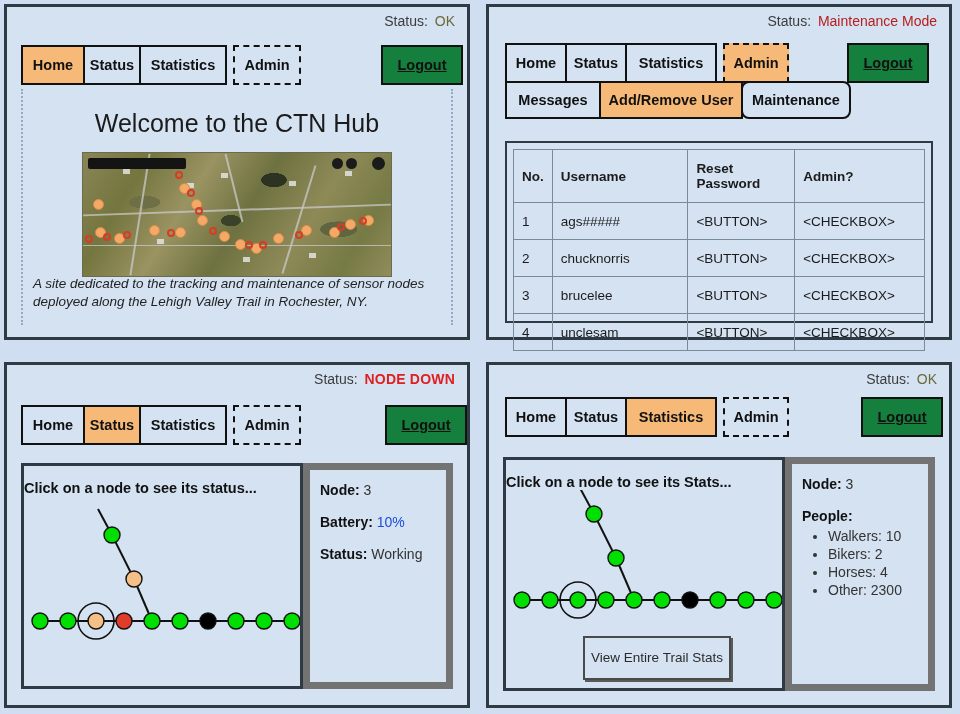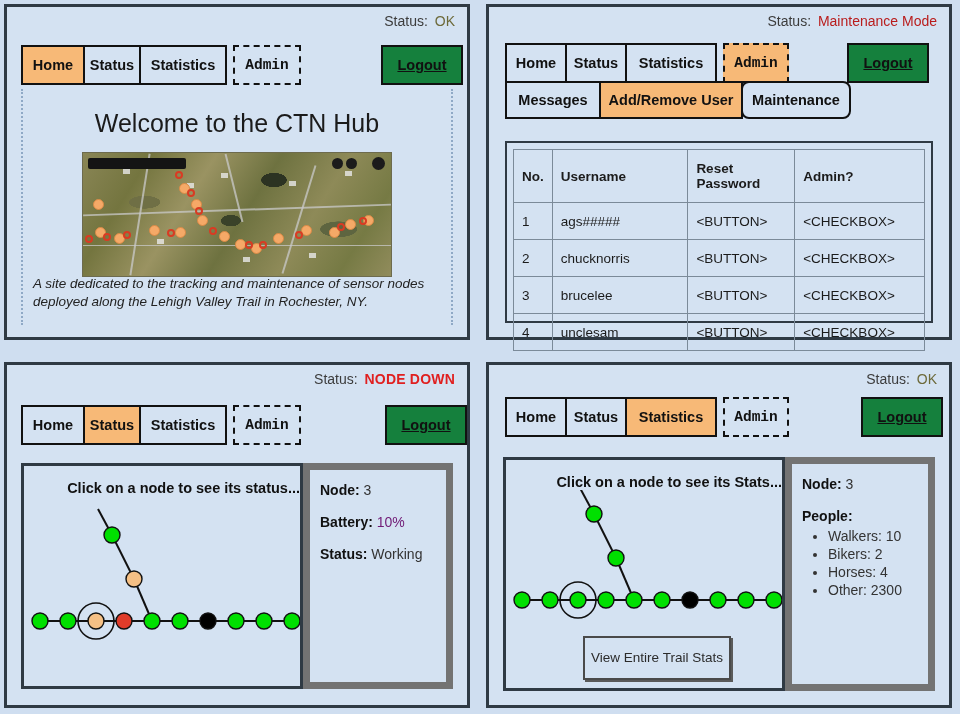--- a/index.html
+++ b/index.html
@@ -58,21 +58,20 @@
     box-sizing: border-box;
     white-space: nowrap;
     margin-right: -2px;
     height: 40px;
   }
   .navbtn.active { background: #f7b977; }
   .navbtn.dashed {
     border: 2px dashed #111;
     margin-left: 8px;
     background: transparent;
-    font-family: Liberation Mono, monospace;
   }
   .navbtn.dashed.active { background: #f7b977; }
   .logout-btn {
     position: absolute;
     border: 2px solid #111;
     background: #15803d;
     font-size: 14.5px;
     font-weight: bold;
     color: #111;
     display: flex;
@@ -199,40 +198,40 @@
   
   .graph-box {
     position: absolute;
     left: 14px; top: 98px;
     width: 282px; height: 226px;
     border: 3px solid #2f3a44;
     background: #d4e2f2;
     box-sizing: border-box;
   }
   .graph-hint {
-    text-align: right;
+    text-align: left;
     font-size: 14.5px;
     font-weight: bold;
     color: #111;
     margin-top: 14px;
   }
   .side-box {
     position: absolute;
     right: 14px; top: 98px;
     width: 150px; height: 226px;
     border: 7px solid #737373;
     background: #d4e2f2;
     box-sizing: border-box;
     padding: 12px 10px;
     font-size: 14px;
     color: #333;
   }
   .side-box .row { margin-bottom: 16px; }
   .side-box .key { font-weight: bold; color: #111; }
-  .val-red { color: #701a75; text-align: center; }
+  .val-red { color: #1d4ed8; text-align: center; }
   .side-box ul {
     margin: 4px 0 0 0;
     padding-left: 26px;
     list-style: disc;
   }
   .side-box li { margin: 2px 0; color: #333; }
 
   #trail-stats-btn {
     position: absolute;
     left: 77px; bottom: 8px;

